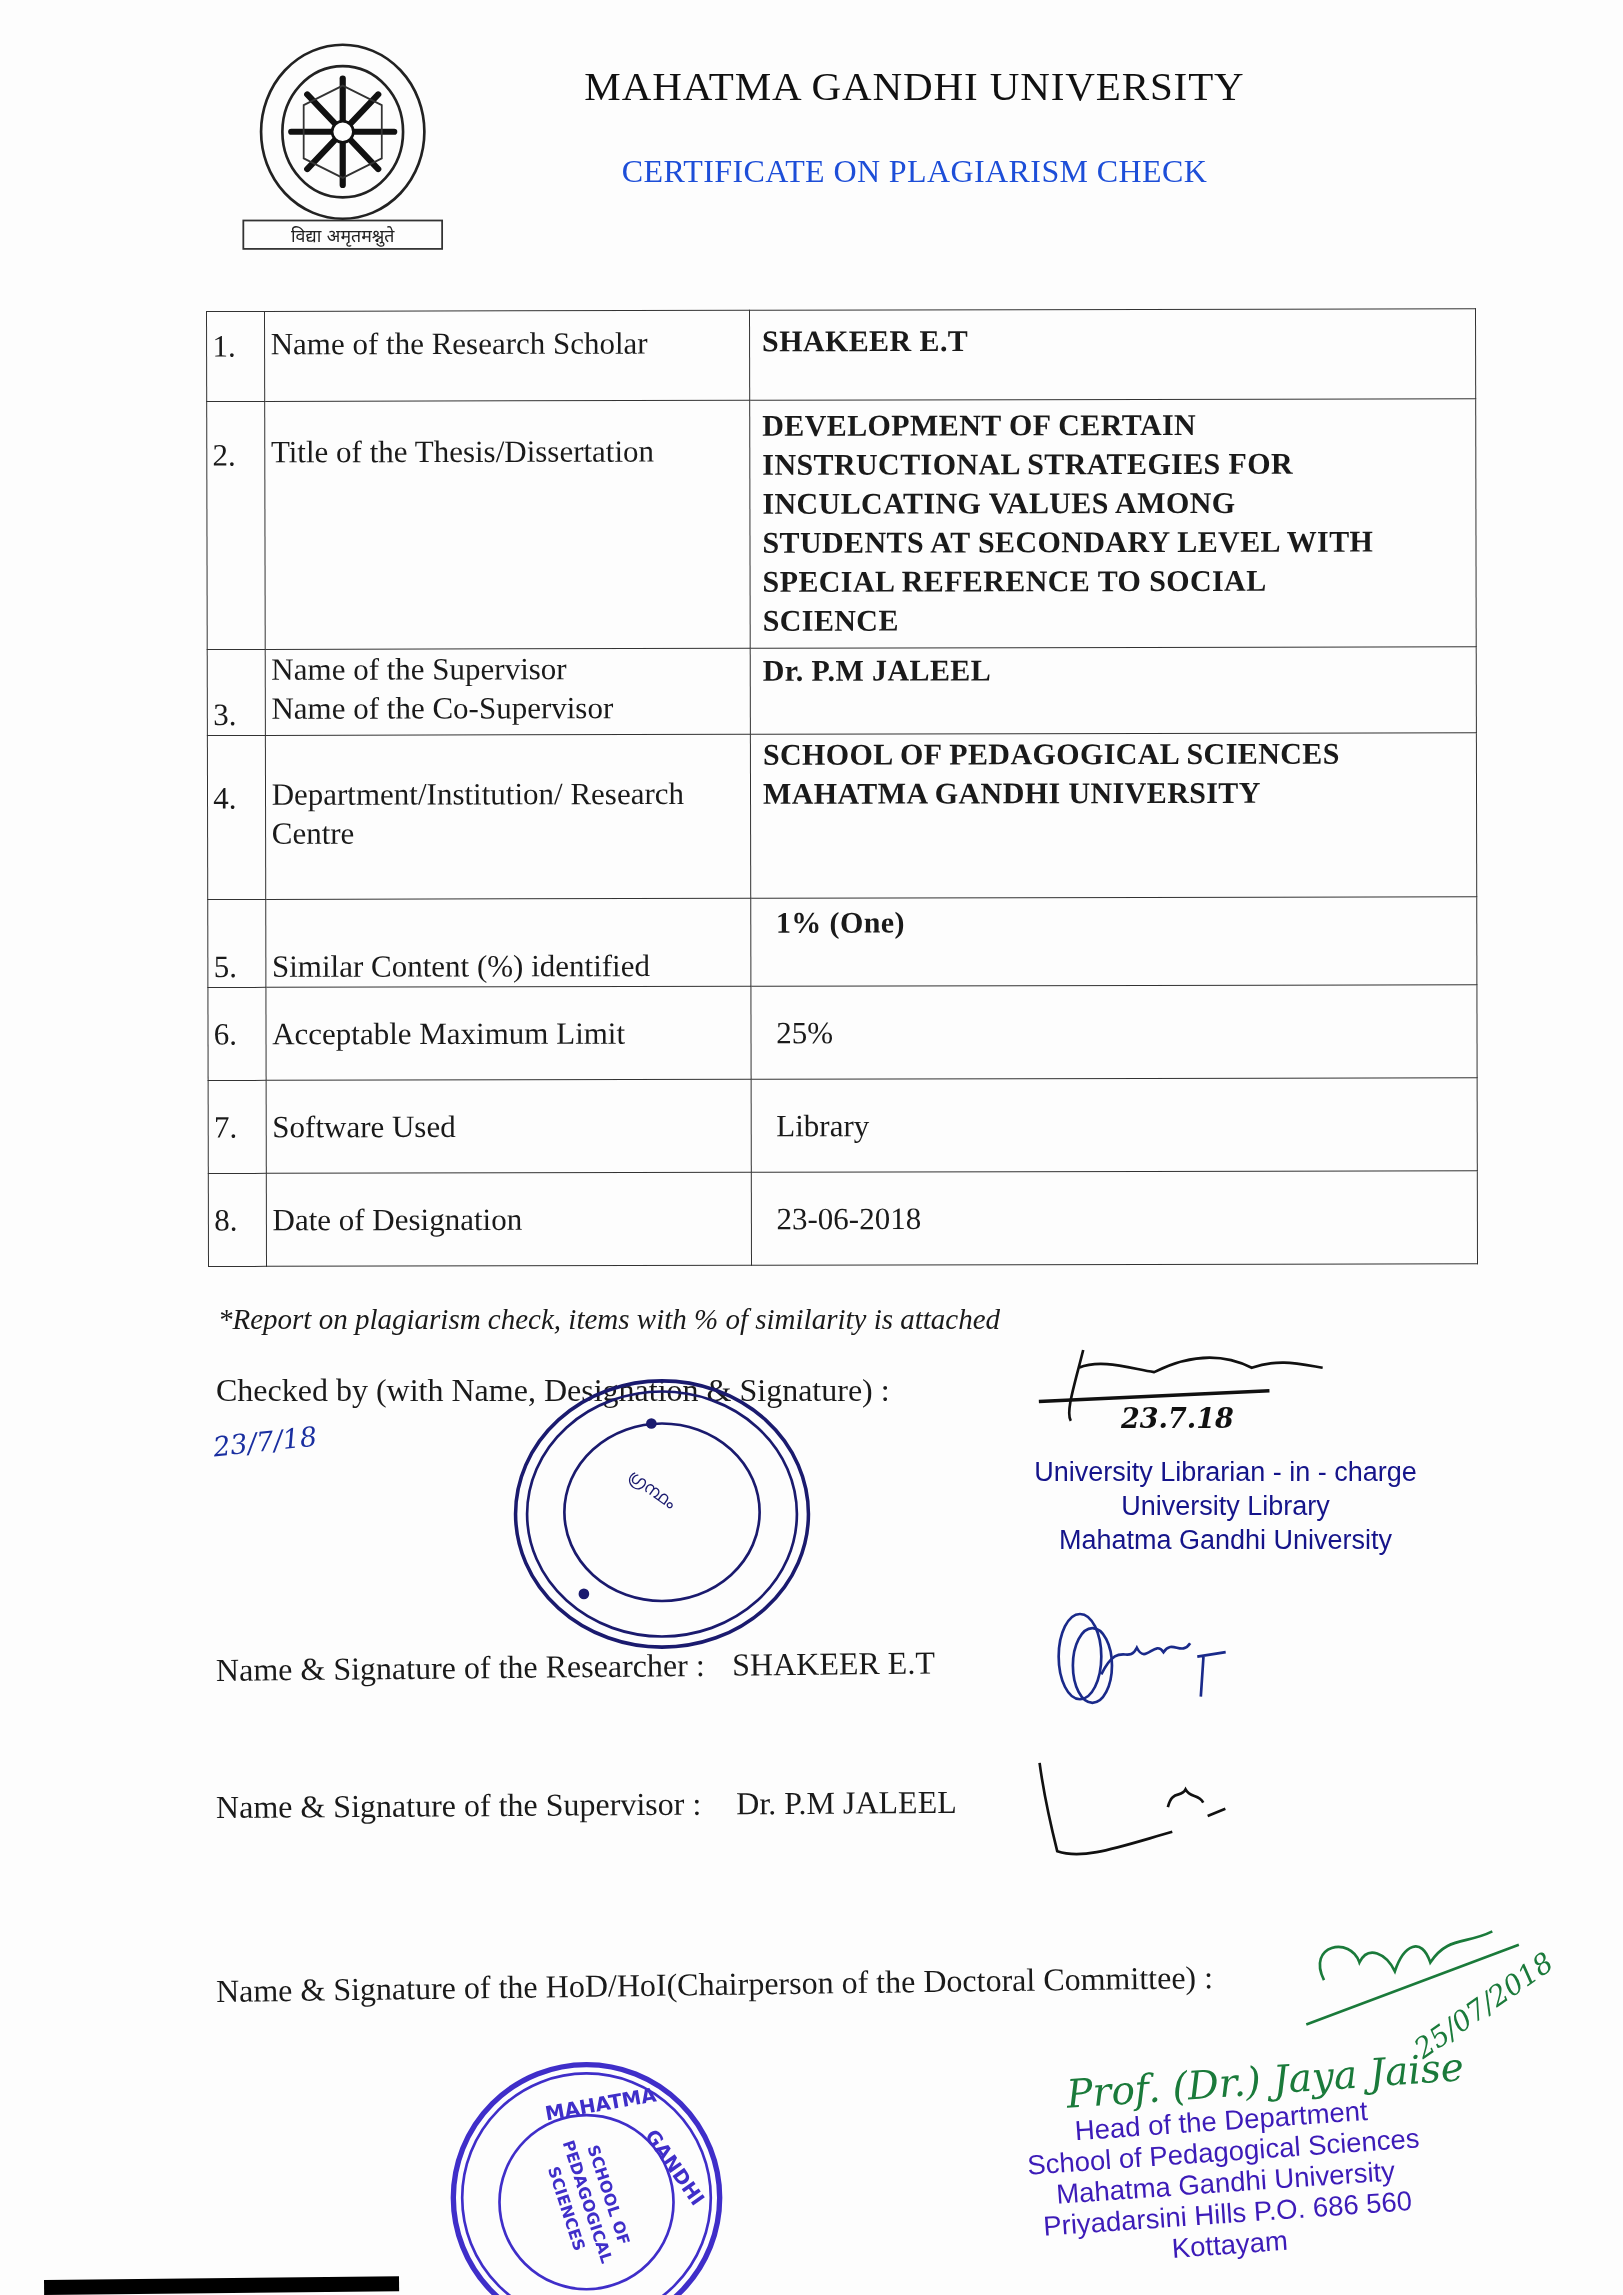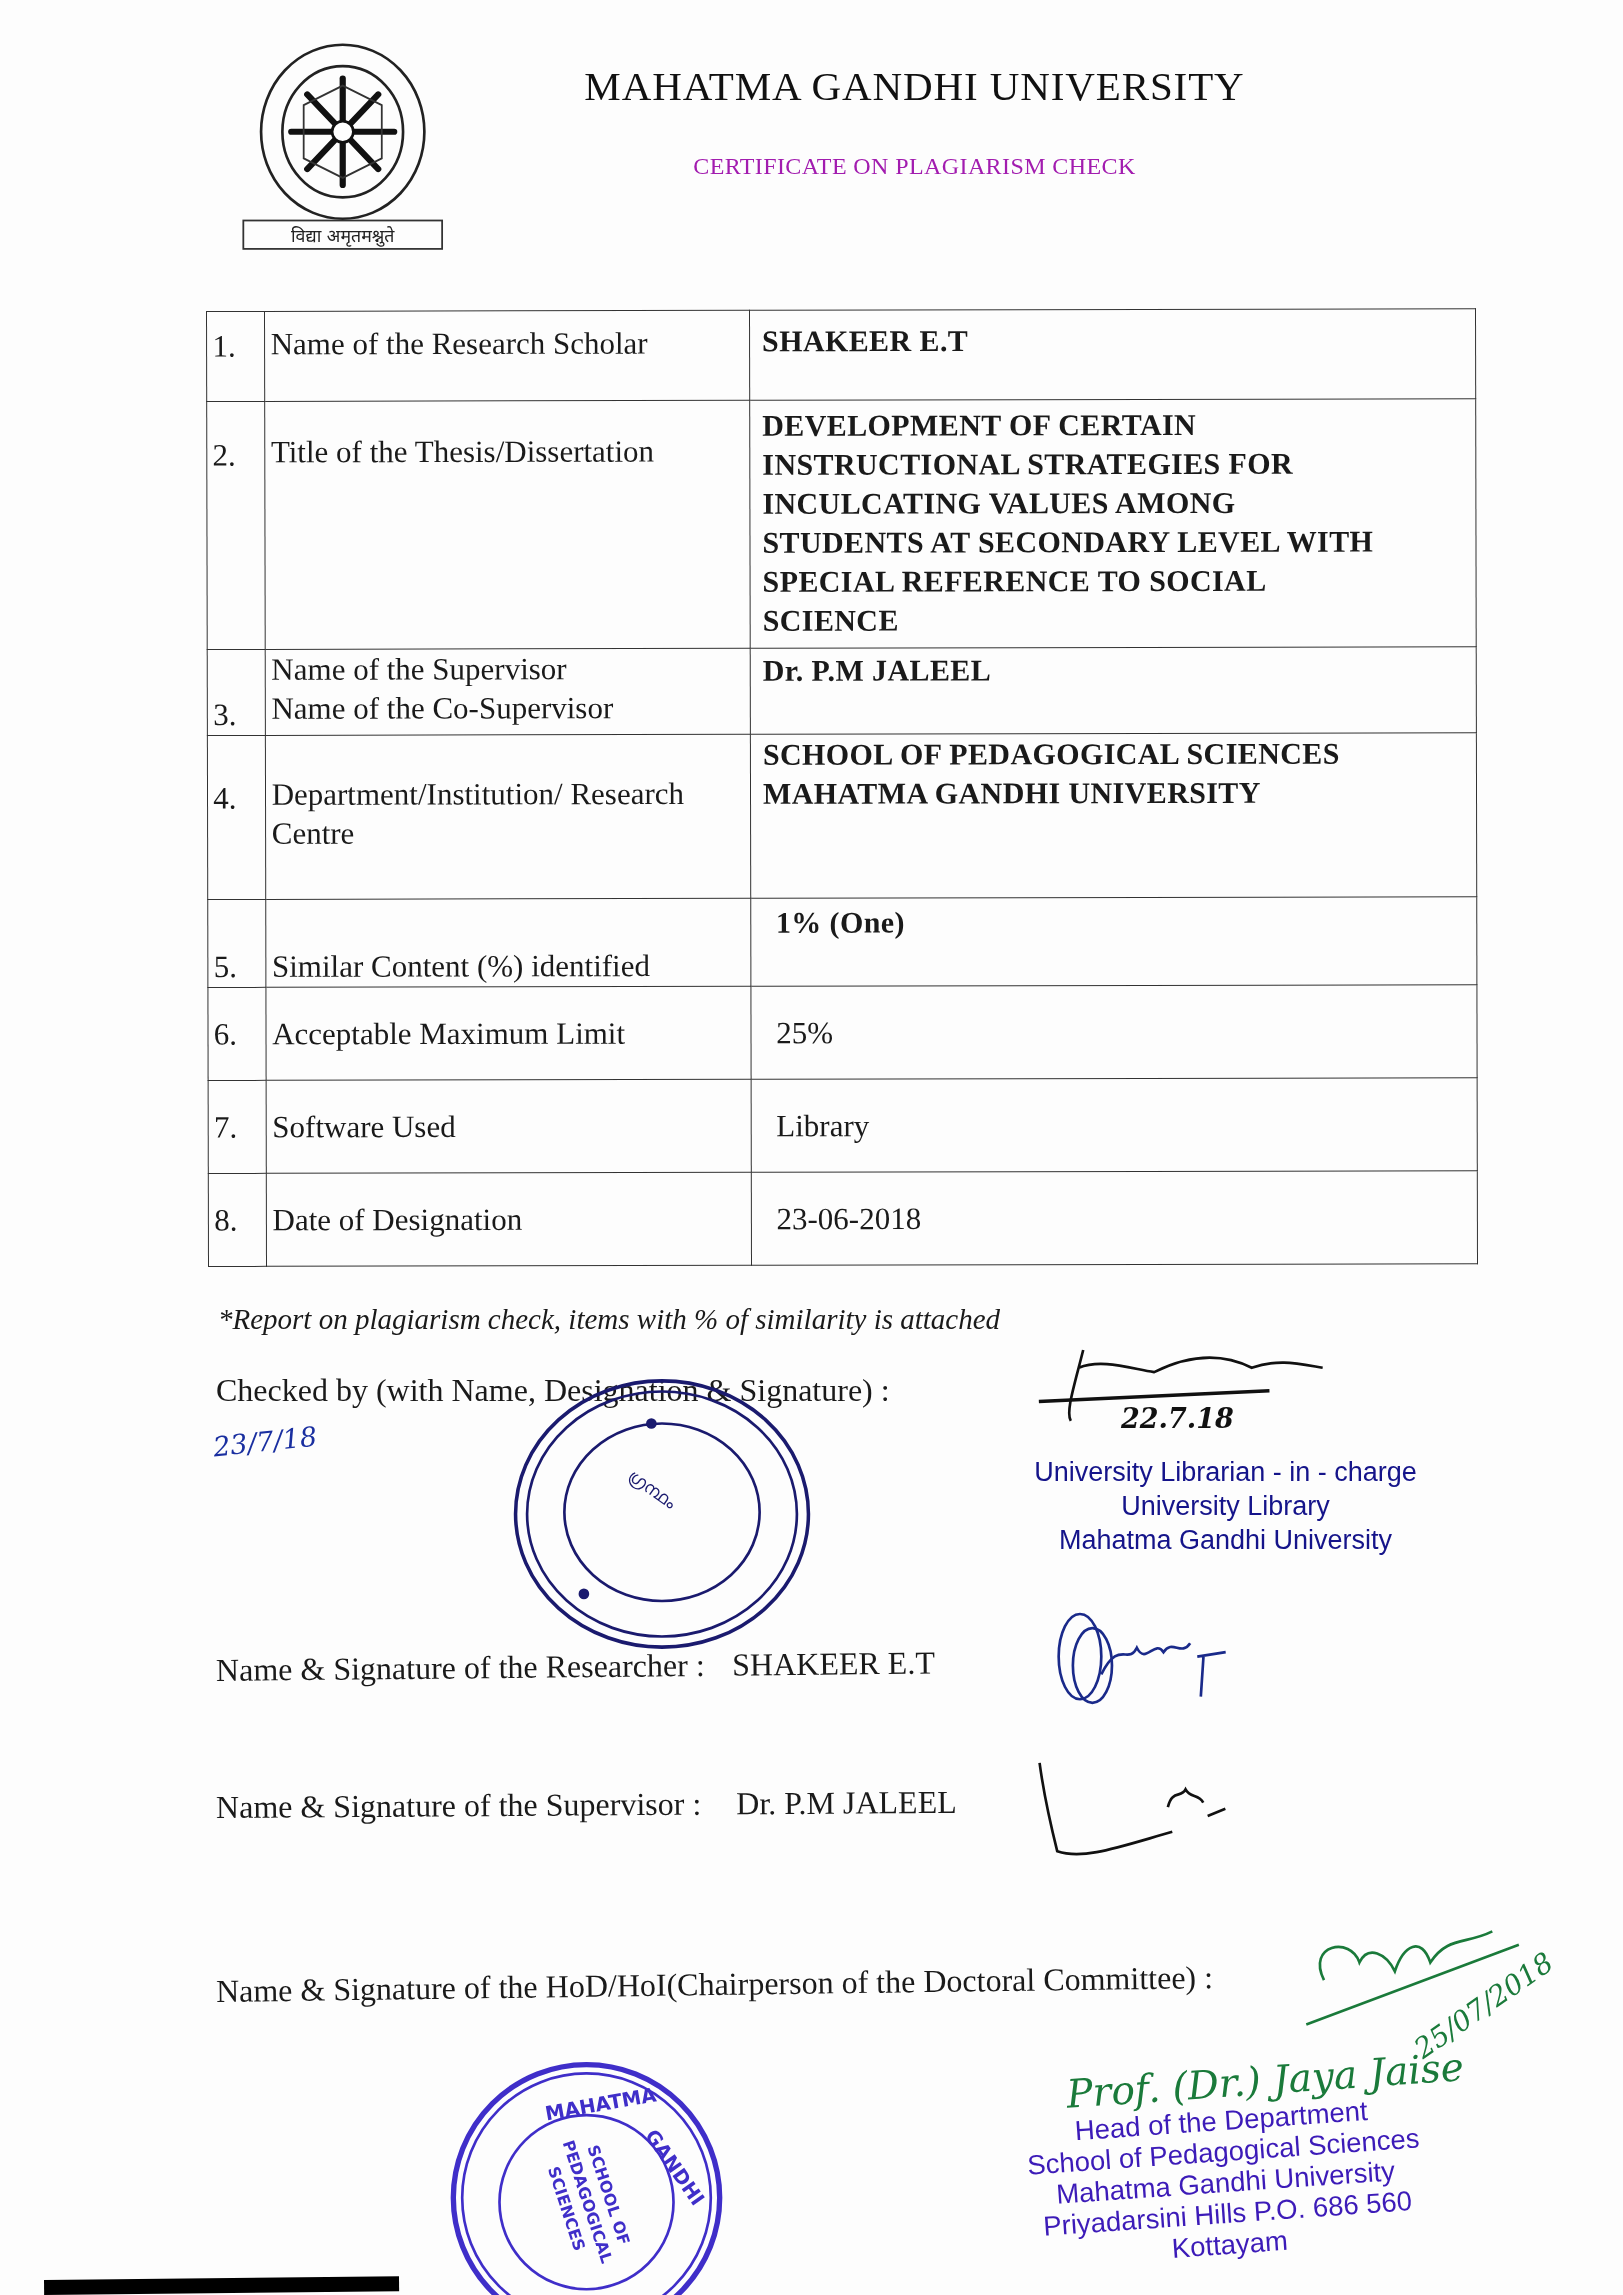--- a/index.html
+++ b/index.html
@@ -9,21 +9,21 @@
     font-family: "Liberation Serif", "DejaVu Serif", serif;
     color: #1a1a1a;
   }
   .abs { position: absolute; }
 
   
   #logo { left: 238px; top: 43px; width: 213px; height: 213px; }
   #uni-title { left: 444px; top: 62px; width: 941px; text-align: center;
     font-size: 41px; letter-spacing: 0.9px; color: #111; }
   #cert-title { left: 444px; top: 153px; width: 941px; text-align: center;
-    font-size: 24px; letter-spacing: 0.4px; color: #a21caf; }
+    font-size: 32px; letter-spacing: 0.4px; color: #1d4ed8; }
 
   
   #info-table { left: 206px; top: 311px; width: 1270px; border-collapse: collapse;
     transform: rotate(-0.12deg); transform-origin: left top; }
   #info-table td { border: 1.8px solid #333; vertical-align: top; font-size: 31px;
     padding: 0; line-height: 39px; }
   #info-table td.num { width: 52px; padding-left: 5.3px; }
   #info-table td.label { width: 478px; padding-left: 5.3px; }
   #info-table td.value { padding-left: 12.4px; }
   .val-bold { font-weight: bold; font-size: 30px; letter-spacing: 0.4px; }
@@ -231,21 +231,21 @@
 
 <div id="note" class="abs stmt">*Report on plagiarism check,  items with % of similarity is attached</div>
 <div id="checked-by" class="abs stmt">Checked by (with Name, Designation &amp; Signature) :</div>
 
 <div id="hand-date-left" class="abs hand">23/7/18</div>
 
 <svg class="stamp-svg" style="left:1030px;top:1332px" width="337" height="98" viewBox="0 0 380 110">
   <path d="M60 20 C 50 60, 40 90, 46 100 M 55 40 C 80 30, 110 40, 140 45 C 170 30, 210 20, 250 40 C 280 30, 300 35, 330 40" fill="none" stroke="#111" stroke-width="3"></path>
   <path d="M10 78 L 270 66" stroke="#111" stroke-width="4" fill="none"></path>
 </svg>
-<div id="hand-date-lib" class="abs hand">22.7.18</div>
+<div id="hand-date-lib" class="abs hand">23.7.18</div>
 
 <div id="librarian-block" class="abs">
   <div class="line">University Librarian - in - charge</div>
   <div class="line">University Library</div>
   <div class="line">Mahatma Gandhi University</div>
 </div>
 
 <svg class="stamp-svg" style="left:502px;top:1372px" width="320" height="284" viewBox="0 0 360 320">
   <ellipse cx="180" cy="160" rx="165" ry="150" fill="none" stroke="#1a1a6e" stroke-width="4"></ellipse>
   <ellipse cx="180" cy="160" rx="152" ry="138" fill="none" stroke="#1a1a6e" stroke-width="3"></ellipse>

